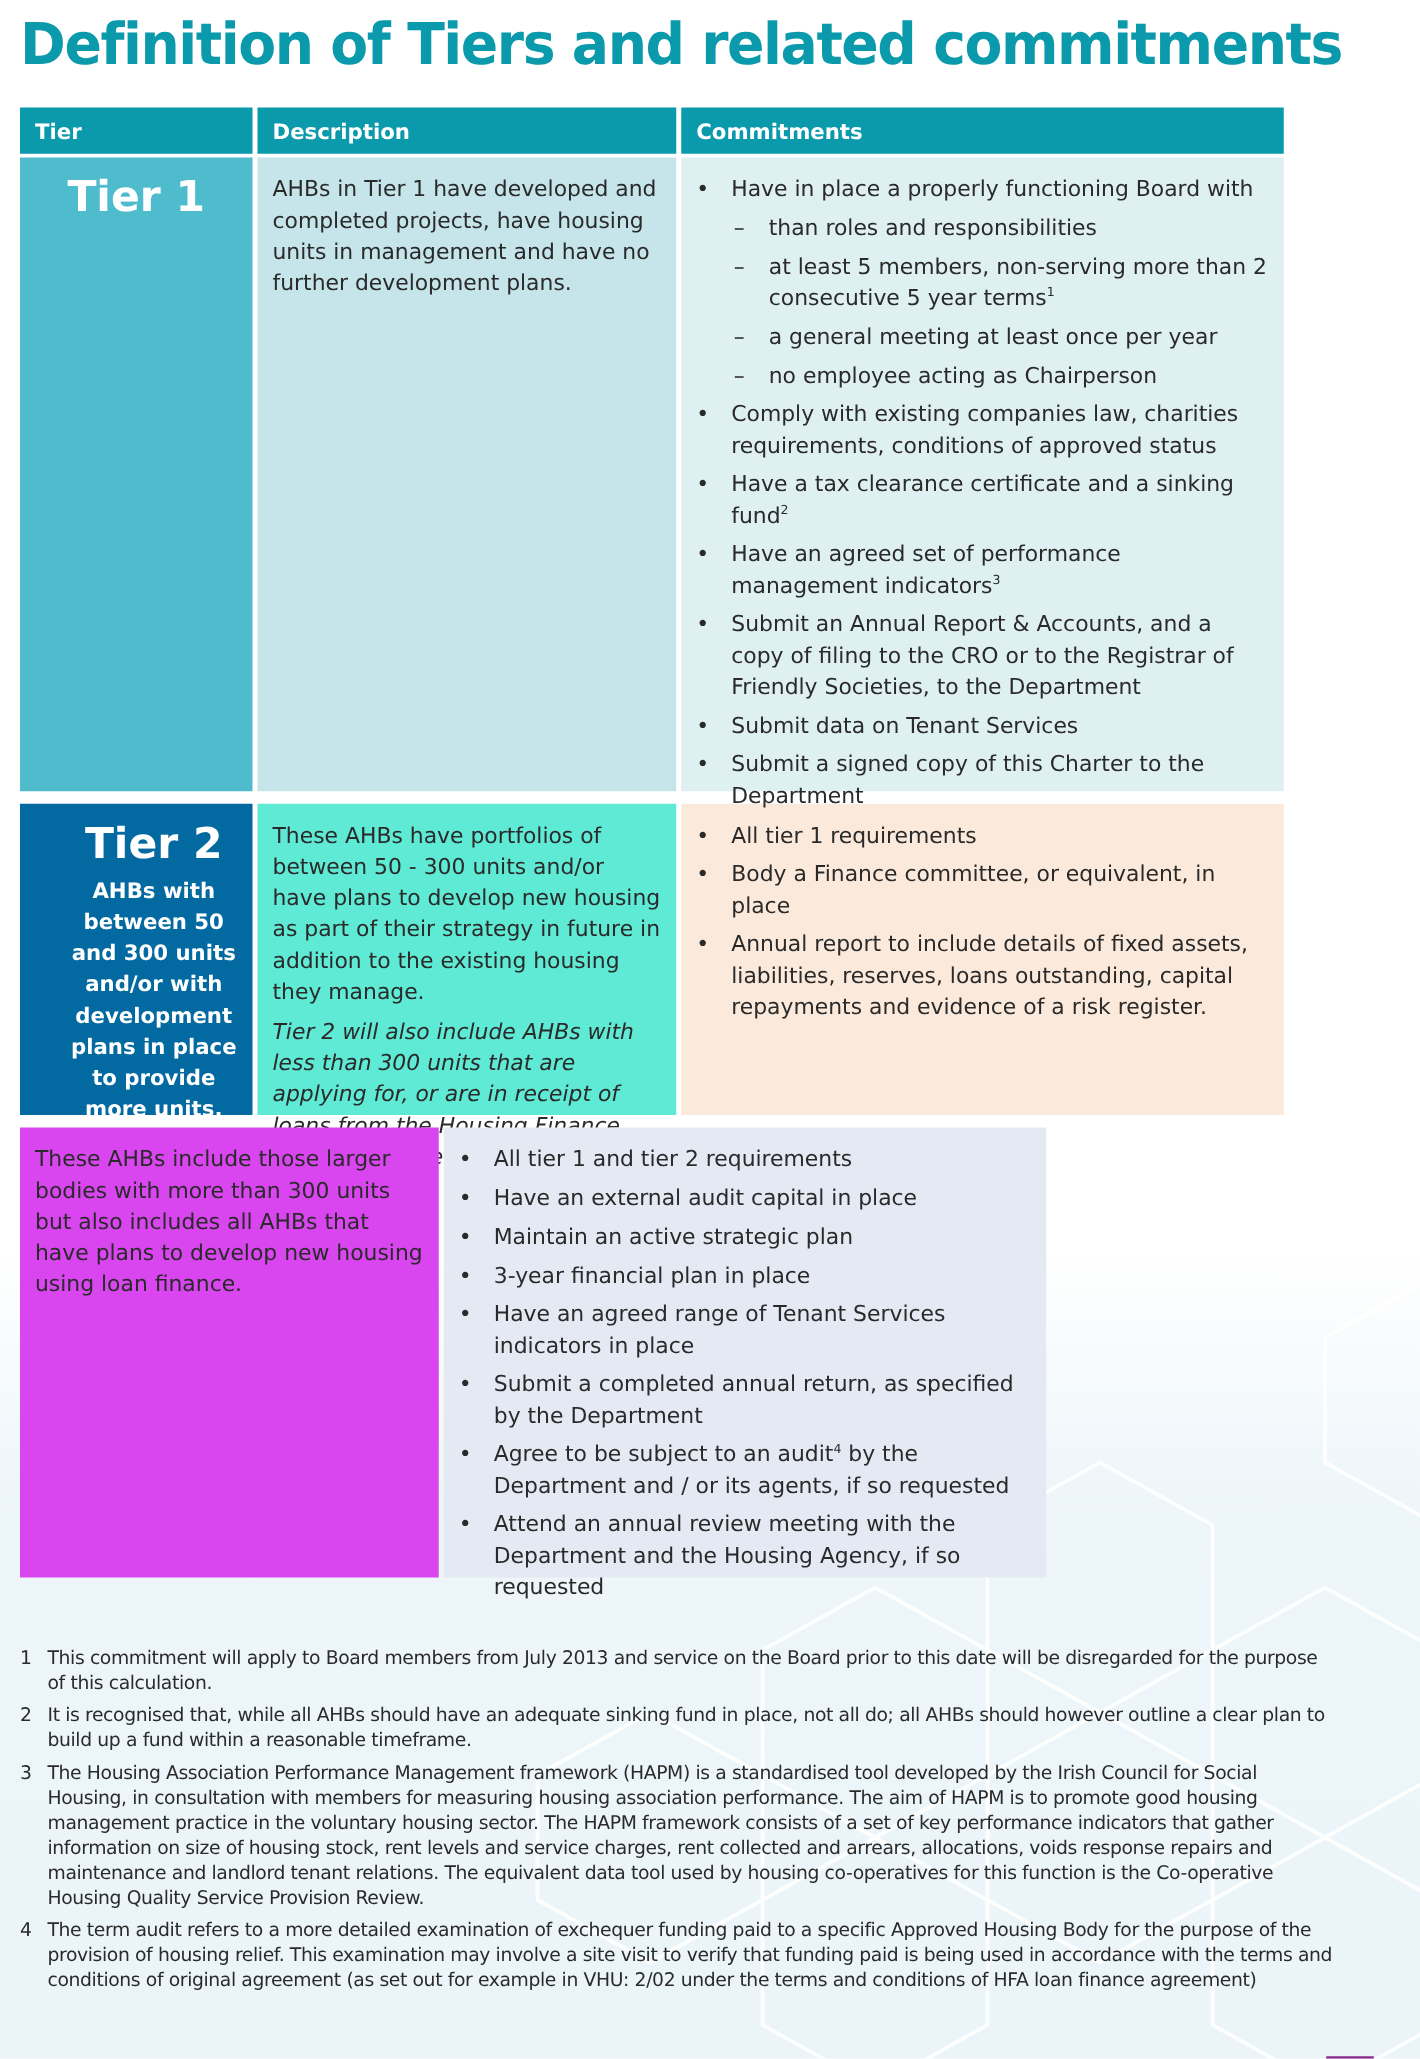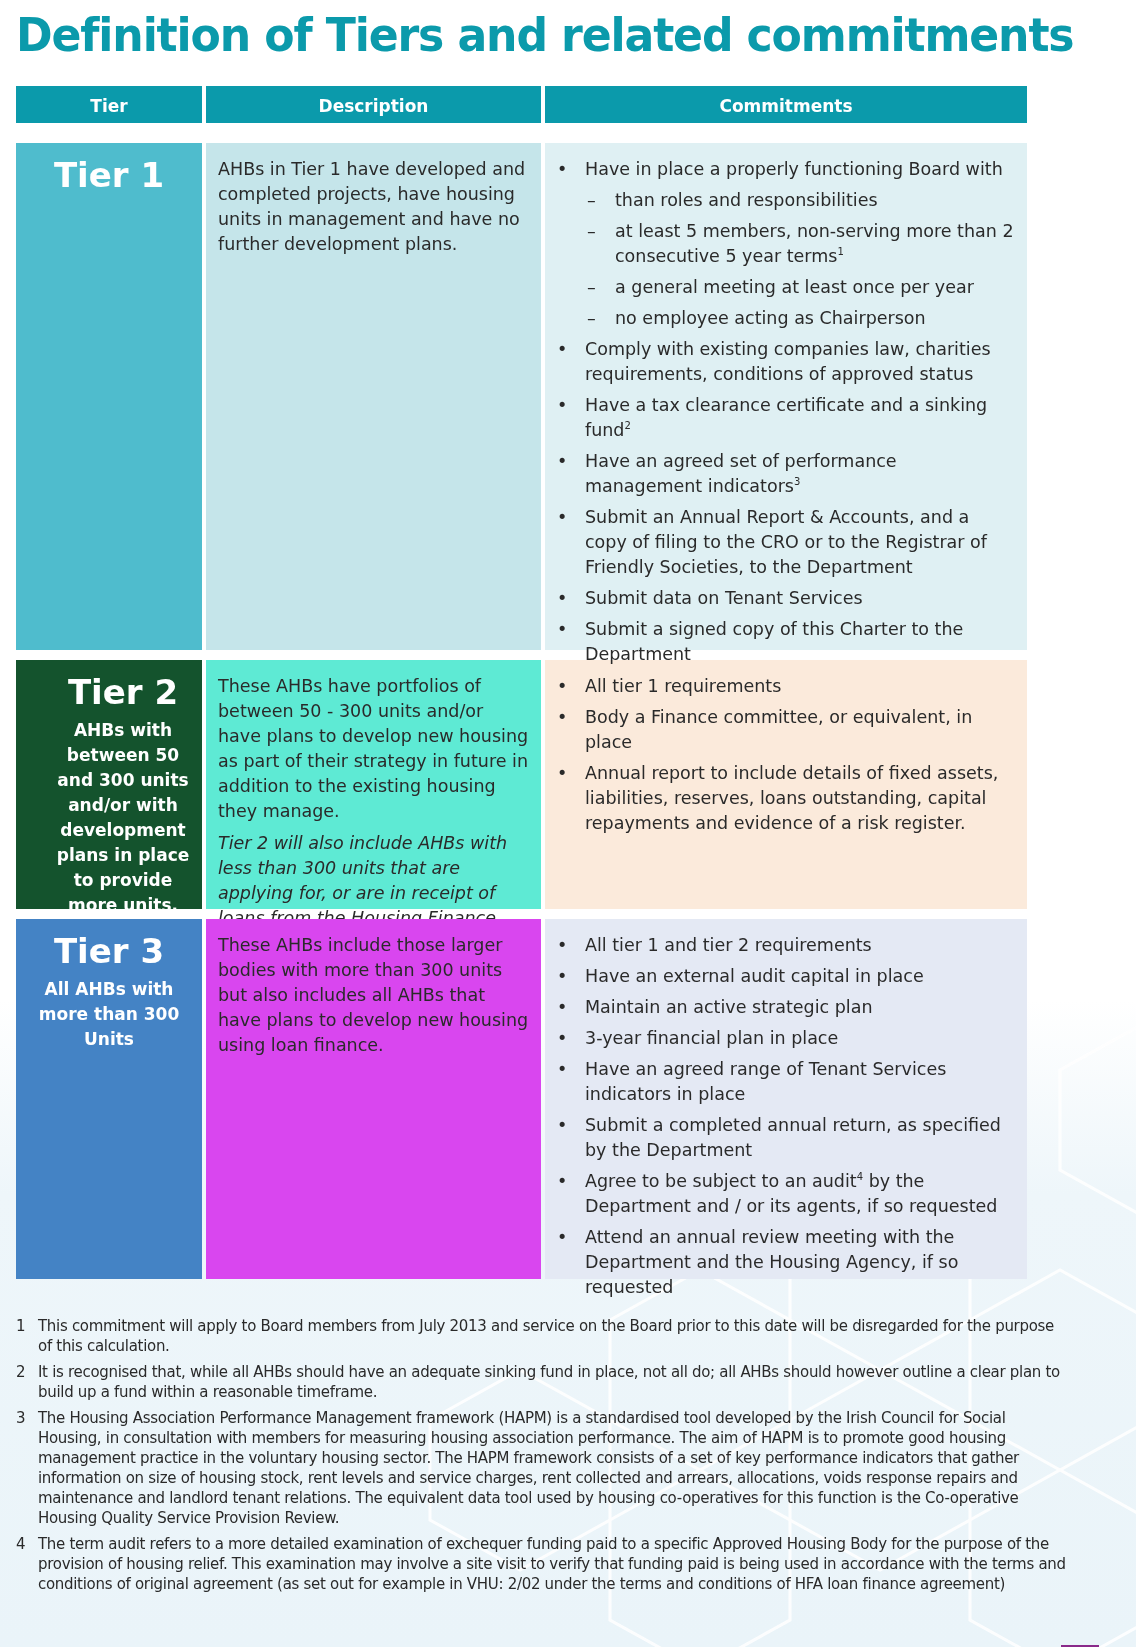--- a/index.html
+++ b/index.html
@@ -18,21 +18,21 @@
   .title {
     position: absolute; left: 16px; top: 8px; margin: 0;
     font-family: "DejaVu Sans", sans-serif; font-weight: bold;
     font-size: 46px; letter-spacing: -1.2px; color: #0b9aab;
     z-index: 1; transform: scaleX(0.96); transform-origin: left;
   }
   .table {
     position: absolute; left: 16px; top: 86px; width: 1088px; z-index: 1;
   }
   .row { display: flex; gap: 4px; }
-  .hdr { height: 37px; margin-bottom: 20px; text-align: center; }
+  .hdr { height: 37px; margin-bottom: 3px; }
   .hdr .cell {
     background: #0b9aab; color: #fff; font-weight: bold; font-size: 17px;
     padding: 10px 12px; box-sizing: border-box; height: 37px;
   }
   .c1 { width: 186px; flex: none; }
   .c2 { width: 335px; flex: none; }
   .c3 { width: 482px; flex: none; }
   .cell { box-sizing: border-box; }
   .tier-row { margin-bottom: 10px; }
   .tiercell { color: #fff; padding: 12px 12px; text-align: center; }
@@ -44,21 +44,21 @@
   .comm ul { list-style: none; margin: 0; padding: 0; }
   .comm li { position: relative; padding-left: 28px; margin-bottom: 6px; }
   .comm li .bullet { position: absolute; left: 0; top: 0; width: 20px; }
   .comm li.sub { padding-left: 58px; }
   .comm li.sub .bullet { left: 30px; }
   sup { font-size: 10px; line-height: 0; vertical-align: 7px; }
 
   .t1 .tiercell { background: #4fbccd; }
   .t1 .desc { background: #c5e5ea; }
   .t1 .comm { background: #dff0f3; }
-  .t2 .tiercell { background: #14532d; padding-left: 40px; }
+  .t2 .tiercell { background: #0369a1; padding-left: 40px; }
   .t2 .desc { background: #5eead4; }
   .t2 .comm { background: #fbeadb; }
   .t3 .tiercell { background: #4483c5; }
   .t3 .desc { background: #d946ef; }
   .t3 .comm { background: #e4e9f4; }
 
   .footnotes {
     position: absolute; left: 16px; top: 1316px; width: 1050px; z-index: 1;
     font-size: 15px; line-height: 20px; color: #2a2a2a;
   }
@@ -133,24 +133,20 @@
     <div class="cell c3 comm">
       <ul class="commit-list">
           <li><span class="bullet">•</span><span>All tier 1 requirements</span></li>
           <li><span class="bullet">•</span><span>Body a Finance committee, or equivalent, in place</span></li>
           <li><span class="bullet">•</span><span>Annual report to include details of fixed assets, liabilities, reserves, loans outstanding, capital repayments and evidence of a risk register.</span></li>
         </ul>
     </div>
   </div>
 
   <div class="row tier-row t3" style="height:360px;">
-    <div class="cell c1 tiercell">
-      <div class="tier-name">Tier 3</div>
-      <div class="tier-sub">All AHBs with more than 300 Units</div>
-    </div>
     <div class="cell c2 desc">
       <div>These AHBs include those larger bodies with more than 300 units but also includes all AHBs that have plans to develop new housing using loan finance.</div>
     </div>
     <div class="cell c3 comm">
       <ul class="commit-list">
           <li><span class="bullet">•</span><span>All tier 1 and tier 2 requirements</span></li>
           <li><span class="bullet">•</span><span>Have an external audit capital in place</span></li>
           <li><span class="bullet">•</span><span>Maintain an active strategic plan</span></li>
           <li><span class="bullet">•</span><span>3-year financial plan in place</span></li>
           <li><span class="bullet">•</span><span>Have an agreed range of Tenant Services indicators in place</span></li>

